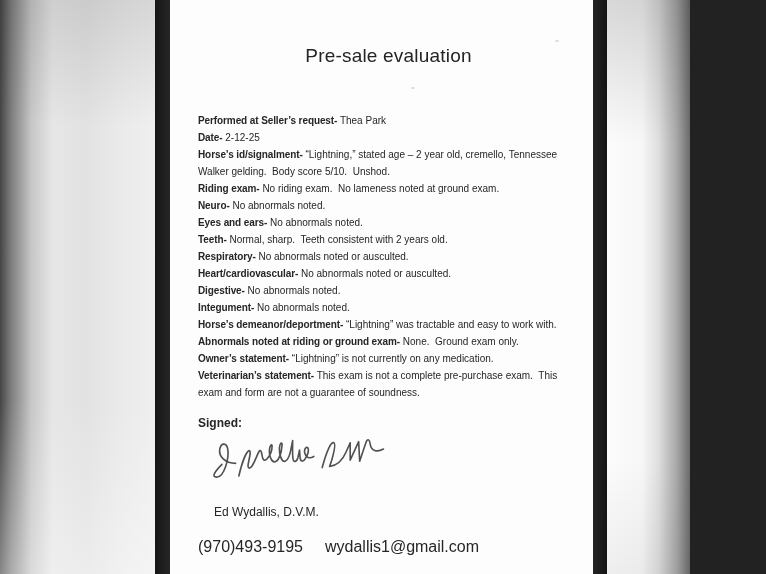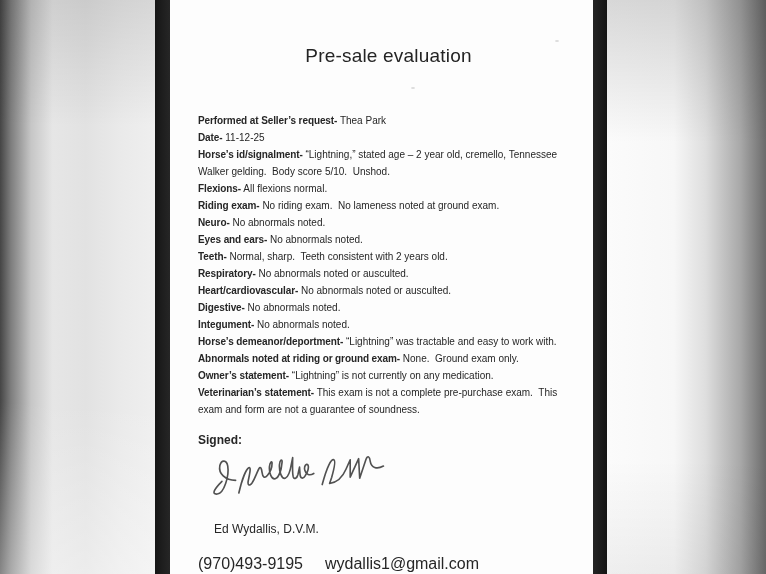--- a/index.html
+++ b/index.html
@@ -1,21 +1,22 @@
 <!DOCTYPE html>
 <html><head>
 <meta charset="utf-8">
 <style>
   html,body{margin:0;padding:0;background:#222;}
   .scene{
     position:relative;
-    width:766px;height:574px;
+    width:678px;height:574px;
     overflow:hidden;
     background:#e9e9e9;
     font-family:"Liberation Sans",sans-serif;
+    padding-left:12px;
   }
   
   .margin-left{
     position:absolute;left:0;top:0;bottom:0;width:155px;
     background:linear-gradient(to right,#454545 0%,#7d7d7d 7%,#c6c6c6 20%,#e6e6e6 34%,#e2e2e2 55%,#eaeaea 78%,#efefef 100%);
   }
   .margin-left::after{
     content:"";position:absolute;inset:0;
     background:linear-gradient(to bottom,rgba(0,0,0,.10),rgba(0,0,0,0) 22%,rgba(0,0,0,0) 70%,rgba(255,255,255,.35));
   }
@@ -76,25 +77,24 @@
   <div class="page">
     <div class="speck s1"></div>
     <div class="speck s2"></div>
 
     <h1 class="page-title">Pre-sale evaluation</h1>
 
     <div class="fields">
 
         <p class="field"><b>Performed at Seller’s request-</b>  <span class="val">Thea Park</span></p>
 
-        <p class="field"><b>Date-</b>  <span class="val">11-12-25</span></p>
+        <p class="field"><b>Date-</b>  <span class="val">2-12-25</span></p>
 
         <p class="field"><b>Horse’s id/signalment-</b>  <span class="val">“Lightning,” stated age – 2 year old, cremello, Tennessee Walker gelding.  Body score 5/10.  Unshod.</span></p>
 
-        <p class="field"><b>Flexions-</b>  <span class="val">All flexions normal.</span></p>
 
         <p class="field"><b>Riding exam-</b>  <span class="val">No riding exam.  No lameness noted at ground exam.</span></p>
 
         <p class="field"><b>Neuro-</b>  <span class="val">No abnormals noted.</span></p>
 
         <p class="field"><b>Eyes and ears-</b>  <span class="val">No abnormals noted.</span></p>
 
         <p class="field"><b>Teeth-</b>  <span class="val">Normal, sharp.  Teeth consistent with 2 years old.</span></p>
 
         <p class="field"><b>Respiratory-</b>  <span class="val">No abnormals noted or ausculted.</span></p>

